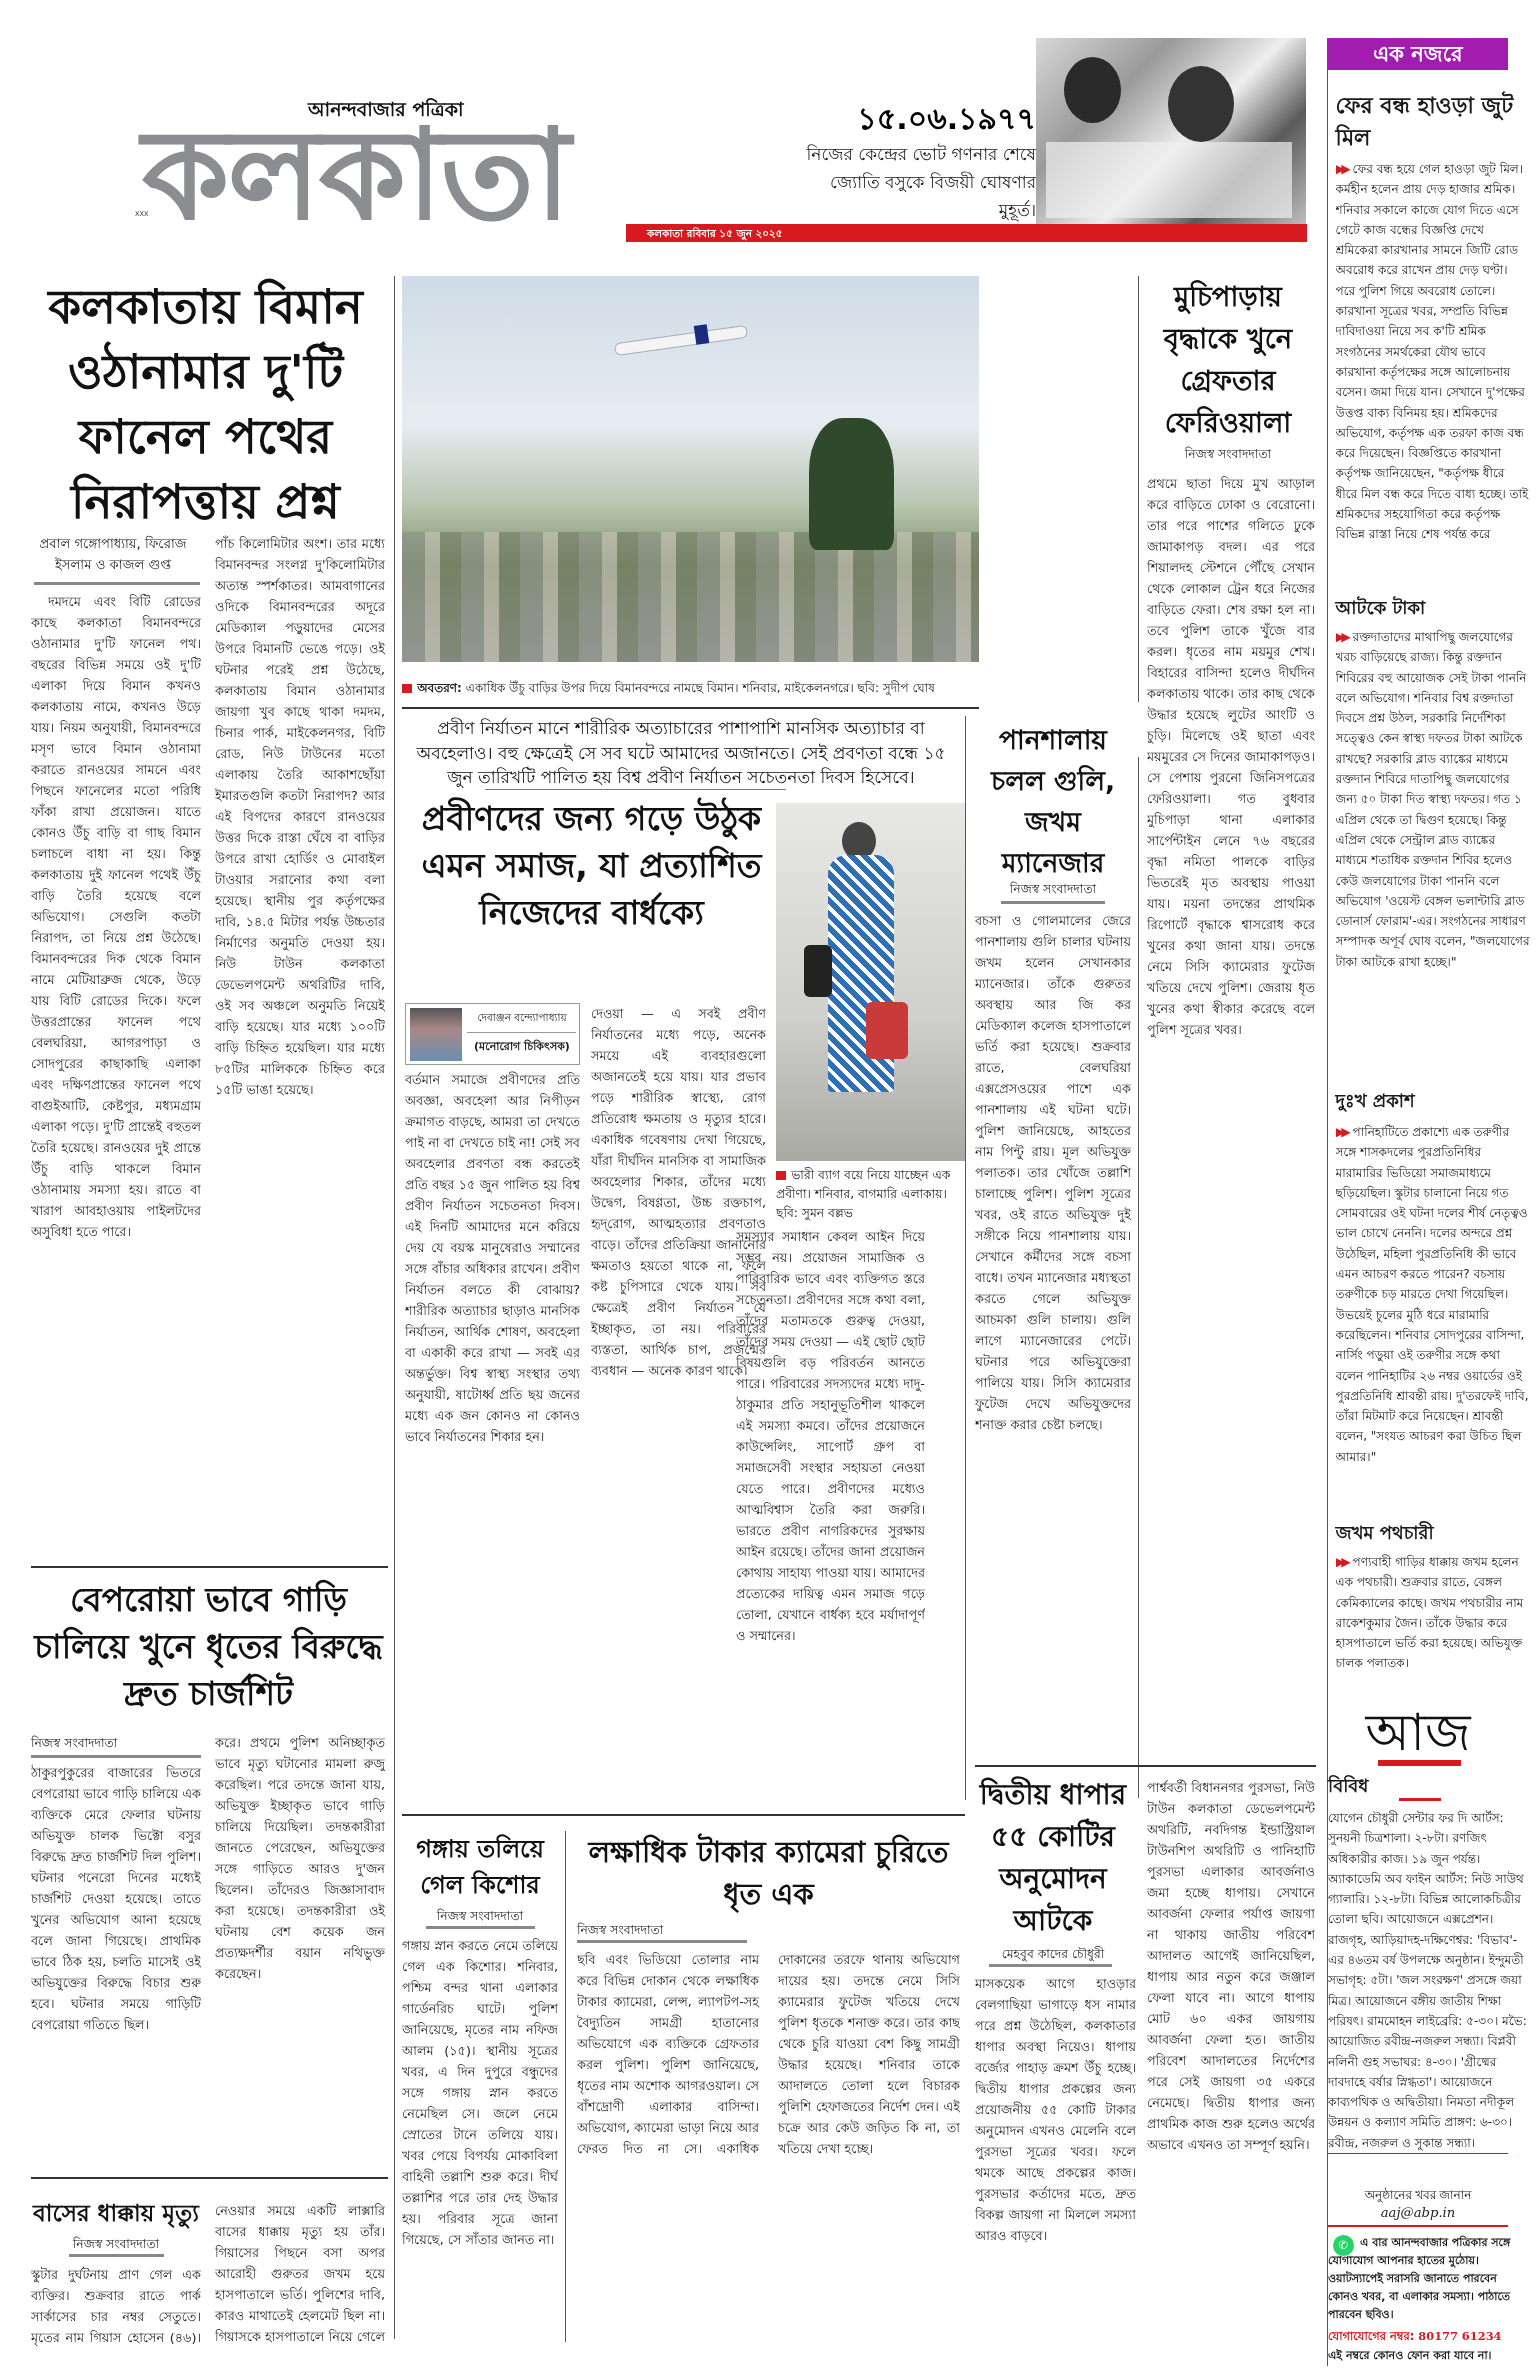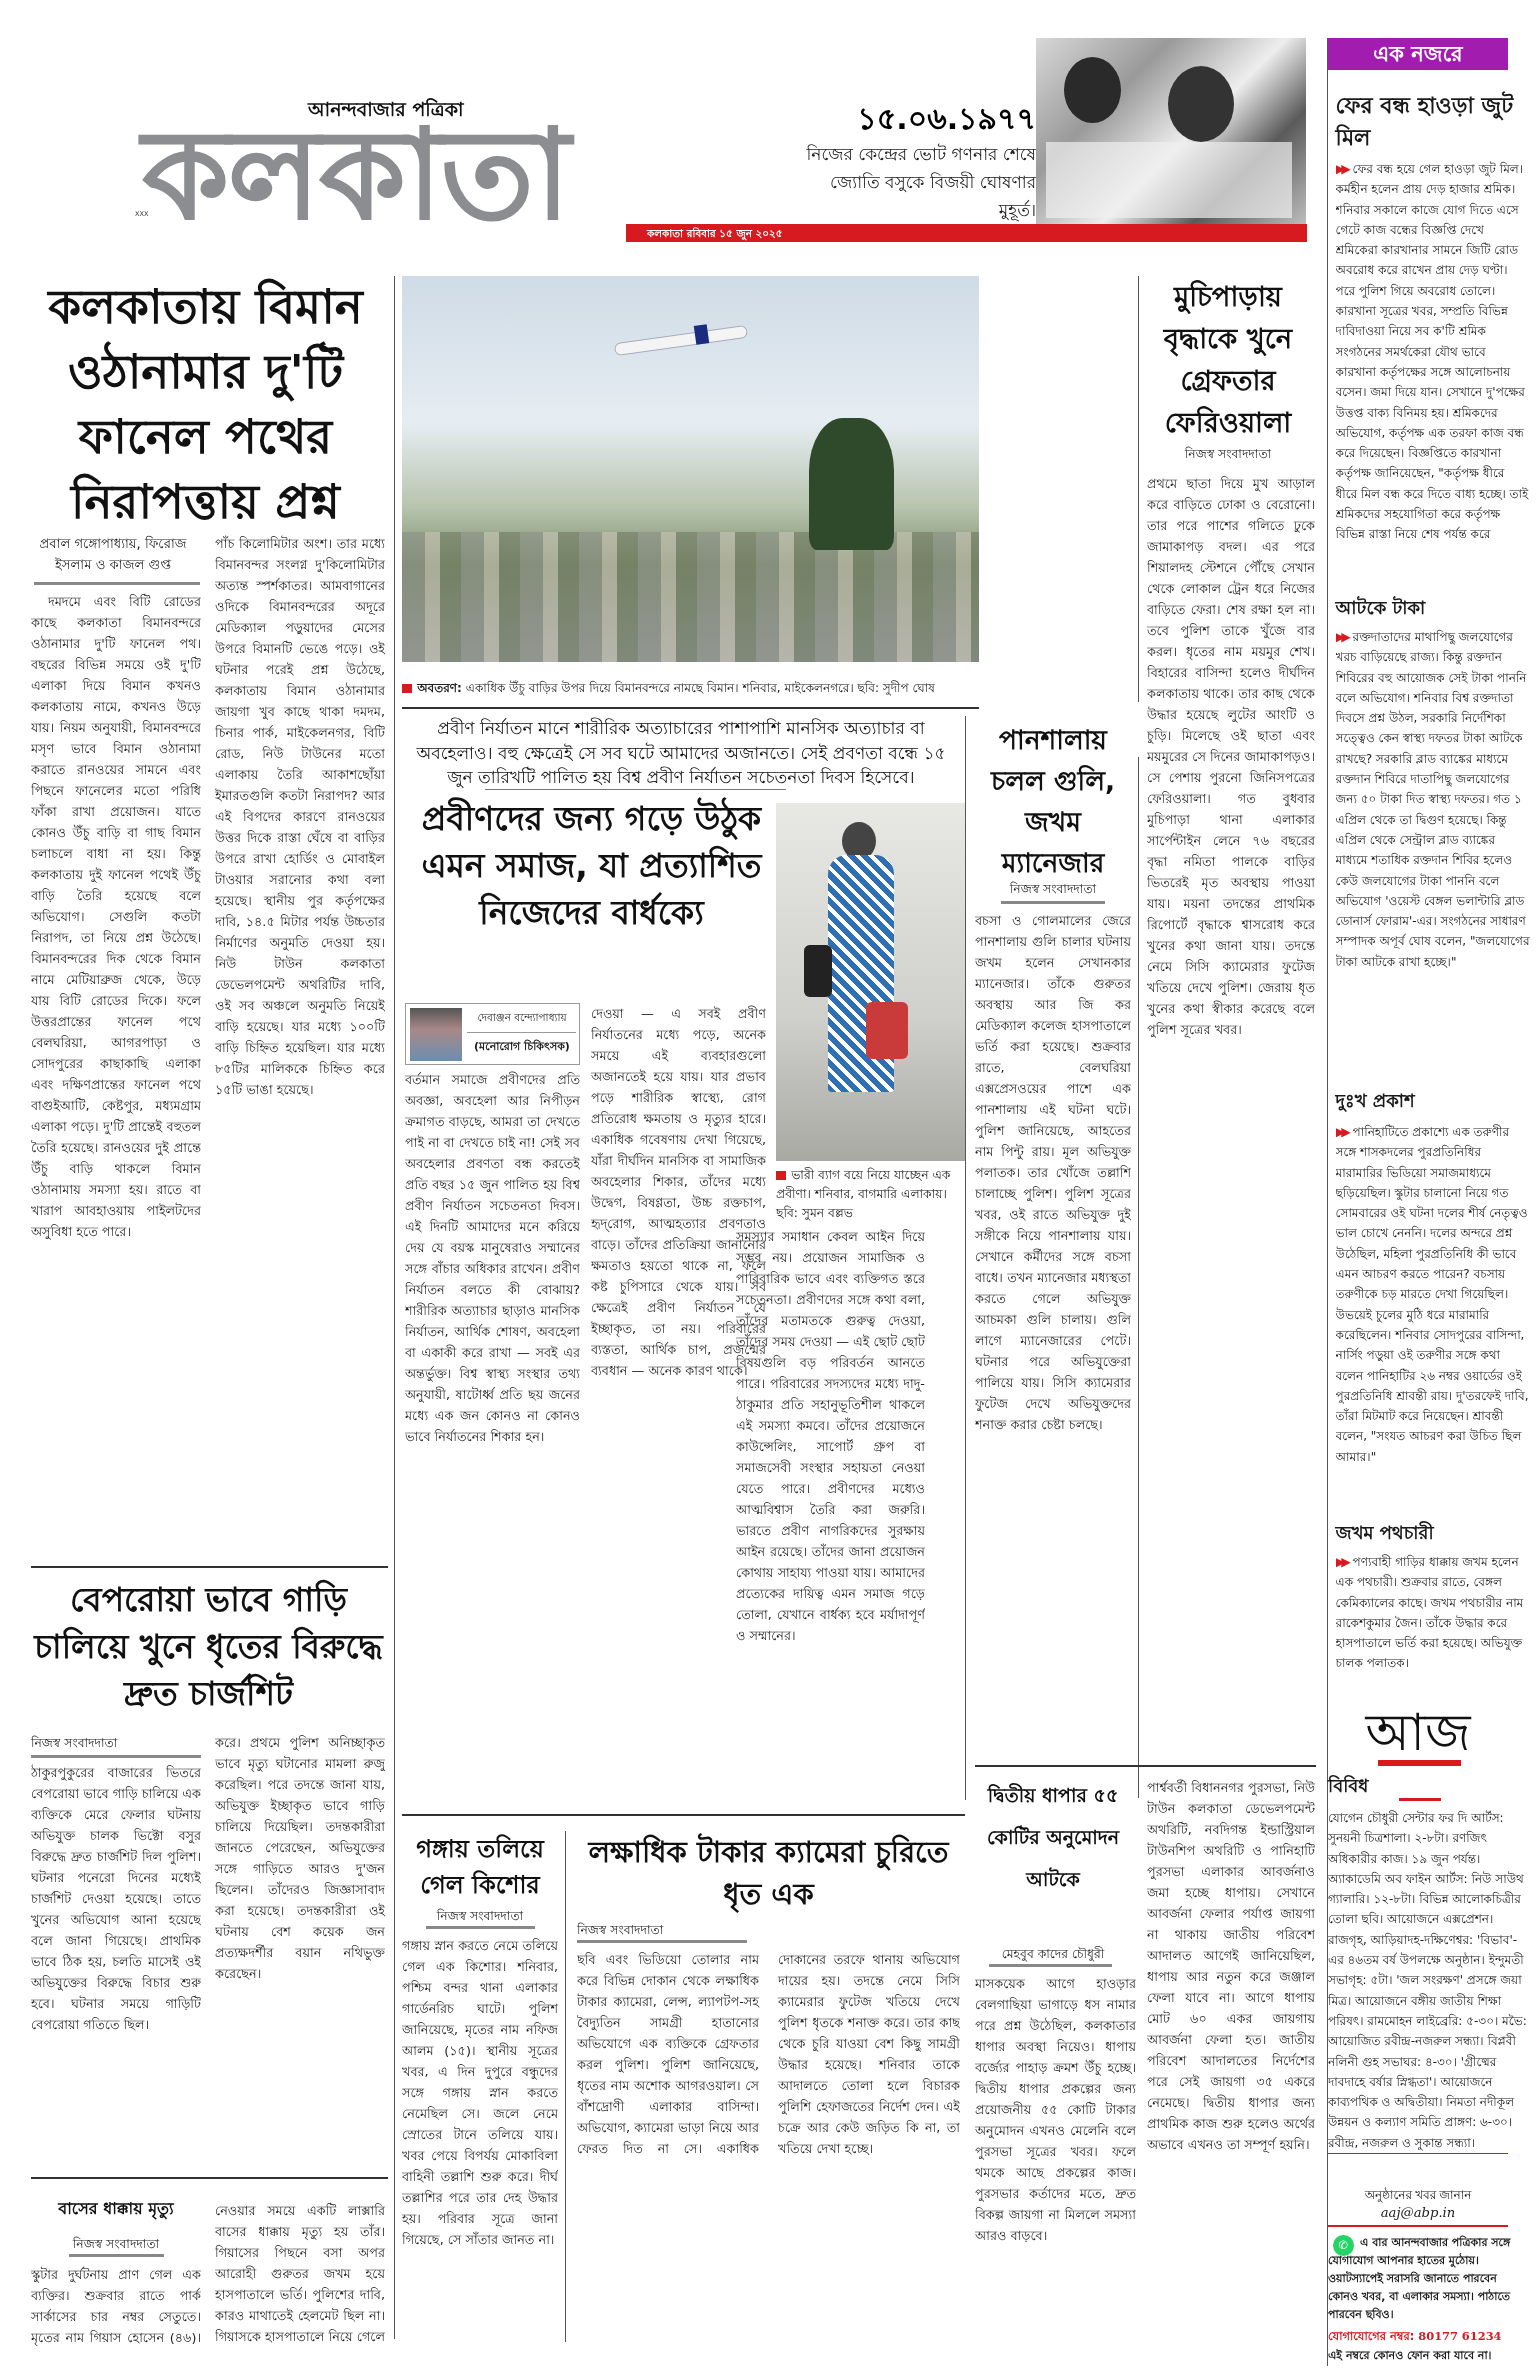--- a/index.html
+++ b/index.html
@@ -154,21 +154,21 @@
 <div class="abs byline" style="left:31px;top:1734px;width:170px;font-size:12.3px;text-align:left;">নিজস্ব সংবাদদাতা</div>
 <div class="abs rule-gray" style="left:31px;top:1755px;width:170px;"></div>
 <div class="abs body-text" style="left:31px;top:1762px;width:170px;height:407px;">
   <p style="text-indent:0;">ঠাকুরপুকুরের বাজারের ভিতরে বেপরোয়া ভাবে গাড়ি চালিয়ে এক ব্যক্তিকে মেরে ফেলার ঘটনায় অভিযুক্ত চালক ভিক্টো বসুর বিরুদ্ধে দ্রুত চার্জশিট দিল পুলিশ। ঘটনার পনেরো দিনের মধ্যেই চার্জশিট দেওয়া হয়েছে। তাতে খুনের অভিযোগ আনা হয়েছে বলে জানা গিয়েছে। প্রাথমিক ভাবে ঠিক হয়, চলতি মাসেই ওই অভিযুক্তের বিরুদ্ধে বিচার শুরু হবে। ঘটনার সময়ে গাড়িটি বেপরোয়া গতিতে ছিল।</p>
 </div>
 <div class="abs body-text" style="left:215px;top:1732px;width:170px;height:440px;">
   <p style="text-indent:0;">করে। প্রথমে পুলিশ অনিচ্ছাকৃত ভাবে মৃত্যু ঘটানোর মামলা রুজু করেছিল। পরে তদন্তে জানা যায়, অভিযুক্ত ইচ্ছাকৃত ভাবে গাড়ি চালিয়ে দিয়েছিল। তদন্তকারীরা জানতে পেরেছেন, অভিযুক্তের সঙ্গে গাড়িতে আরও দু'জন ছিলেন। তাঁদেরও জিজ্ঞাসাবাদ করা হয়েছে। তদন্তকারীরা ওই ঘটনায় বেশ কয়েক জন প্রত্যক্ষদর্শীর বয়ান নথিভুক্ত করেছেন।</p>
 </div>
 <div class="abs hrule" style="left:31px;top:2177px;width:357px;"></div>
 
-<div class="abs headline" style="left:31px;top:2200px;width:170px;font-size:16px;">বাসের ধাক্কায় মৃত্যু</div>
+<div class="abs headline" style="left:31px;top:2200px;width:170px;font-size:23px;">বাসের ধাক্কায় মৃত্যু</div>
 <div class="abs byline" style="left:31px;top:2235px;width:170px;font-size:12.3px;">নিজস্ব সংবাদদাতা</div>
 <div class="abs rule-gray" style="left:69px;top:2254px;width:95px;"></div>
 <div class="abs body-text" style="left:31px;top:2264px;width:170px;height:85px;">
   <p style="text-indent:0;">স্কুটার দুর্ঘটনায় প্রাণ গেল এক ব্যক্তির। শুক্রবার রাতে পার্ক সার্কাসের চার নম্বর সেতুতে। মৃতের নাম গিয়াস হোসেন (৪৬)। সেতুর উপরে বাঁক</p>
 </div>
 <div class="abs body-text" style="left:215px;top:2200px;width:170px;height:147px;">
   <p style="text-indent:0;">নেওয়ার সময়ে একটি লাক্সারি বাসের ধাক্কায় মৃত্যু হয় তাঁর। গিয়াসের পিছনে বসা অপর আরোহী গুরুতর জখম হয়ে হাসপাতালে ভর্তি। পুলিশের দাবি, কারও মাথাতেই হেলমেট ছিল না। গিয়াসকে হাসপাতালে নিয়ে গেলে মৃত ঘোষণা করা হয়। বাসের চালককে ধরতে পারেনি পুলিশ।</p>
 </div>
 
 <div class="abs vrule" style="left:394px;top:276px;height:2063px;"></div>
@@ -184,21 +184,21 @@
 <div class="abs vrule" style="left:565px;top:1831px;height:511px;"></div>
 
 <div class="abs headline" style="left:577px;top:1831px;width:383px;font-size:29px;line-height:42px;">লক্ষাধিক টাকার ক্যামেরা চুরিতে ধৃত এক</div>
 <div class="abs byline" style="left:577px;top:1921px;width:170px;font-size:12.3px;text-align:left;">নিজস্ব সংবাদদাতা</div>
 <div class="abs rule-gray" style="left:577px;top:1940px;width:170px;"></div>
 <div class="abs body-text" style="left:577px;top:1949px;width:383px;height:393px;column-count:2;column-gap:19px;">
   <p style="text-indent:0;">ছবি এবং ভিডিয়ো তোলার নাম করে বিভিন্ন দোকান থেকে লক্ষাধিক টাকার ক্যামেরা, লেন্স, ল্যাপটপ-সহ বৈদ্যুতিন সামগ্রী হাতানোর অভিযোগে এক ব্যক্তিকে গ্রেফতার করল পুলিশ। পুলিশ জানিয়েছে, ধৃতের নাম অশোক আগরওয়াল। সে বাঁশদ্রোণী এলাকার বাসিন্দা। অভিযোগ, ক্যামেরা ভাড়া নিয়ে আর ফেরত দিত না সে। একাধিক দোকানের তরফে থানায় অভিযোগ দায়ের হয়। তদন্তে নেমে সিসি ক্যামেরার ফুটেজ খতিয়ে দেখে পুলিশ ধৃতকে শনাক্ত করে। তার কাছ থেকে চুরি যাওয়া বেশ কিছু সামগ্রী উদ্ধার হয়েছে। শনিবার তাকে আদালতে তোলা হলে বিচারক পুলিশি হেফাজতের নির্দেশ দেন। এই চক্রে আর কেউ জড়িত কি না, তা খতিয়ে দেখা হচ্ছে।</p>
 </div>
 
 <div class="abs hrule" style="left:975px;top:1765px;width:341px;"></div>
-<div class="abs headline" style="left:975px;top:1774px;width:156px;font-size:19px;line-height:42px;">দ্বিতীয় ধাপার ৫৫ কোটির অনুমোদন আটকে</div>
+<div class="abs headline" style="left:975px;top:1774px;width:156px;font-size:28px;line-height:42px;">দ্বিতীয় ধাপার ৫৫ কোটির অনুমোদন আটকে</div>
 <div class="abs byline" style="left:975px;top:1945px;width:156px;font-size:12.3px;">মেহবুব কাদের চৌধুরী</div>
 <div class="abs rule-gray" style="left:989px;top:1964px;width:123px;"></div>
 <div class="abs body-text" style="left:975px;top:1973px;width:161px;height:369px;">
   <p style="text-indent:0;">মাসকয়েক আগে হাওড়ার বেলগাছিয়া ভাগাড়ে ধস নামার পরে প্রশ্ন উঠেছিল, কলকাতার ধাপার অবস্থা নিয়েও। ধাপায় বর্জ্যের পাহাড় ক্রমশ উঁচু হচ্ছে। দ্বিতীয় ধাপার প্রকল্পের জন্য প্রয়োজনীয় ৫৫ কোটি টাকার অনুমোদন এখনও মেলেনি বলে পুরসভা সূত্রের খবর। ফলে থমকে আছে প্রকল্পের কাজ। পুরসভার কর্তাদের মতে, দ্রুত বিকল্প জায়গা না মিললে সমস্যা আরও বাড়বে।</p>
 </div>
 <div class="abs body-text" style="left:1147px;top:1777px;width:168px;height:568px;">
   <p style="text-indent:0;">পার্শ্ববর্তী বিধাননগর পুরসভা, নিউ টাউন কলকাতা ডেভেলপমেন্ট অথরিটি, নবদিগন্ত ইন্ডাস্ট্রিয়াল টাউনশিপ অথরিটি ও পানিহাটি পুরসভা এলাকার আবর্জনাও জমা হচ্ছে ধাপায়। সেখানে আবর্জনা ফেলার পর্যাপ্ত জায়গা না থাকায় জাতীয় পরিবেশ আদালত আগেই জানিয়েছিল, ধাপায় আর নতুন করে জঞ্জাল ফেলা যাবে না। আগে ধাপায় মোট ৬০ একর জায়গায় আবর্জনা ফেলা হত। জাতীয় পরিবেশ আদালতের নির্দেশের পরে সেই জায়গা ৩৫ একরে নেমেছে। দ্বিতীয় ধাপার জন্য প্রাথমিক কাজ শুরু হলেও অর্থের অভাবে এখনও তা সম্পূর্ণ হয়নি।</p>
 </div>
 
 

